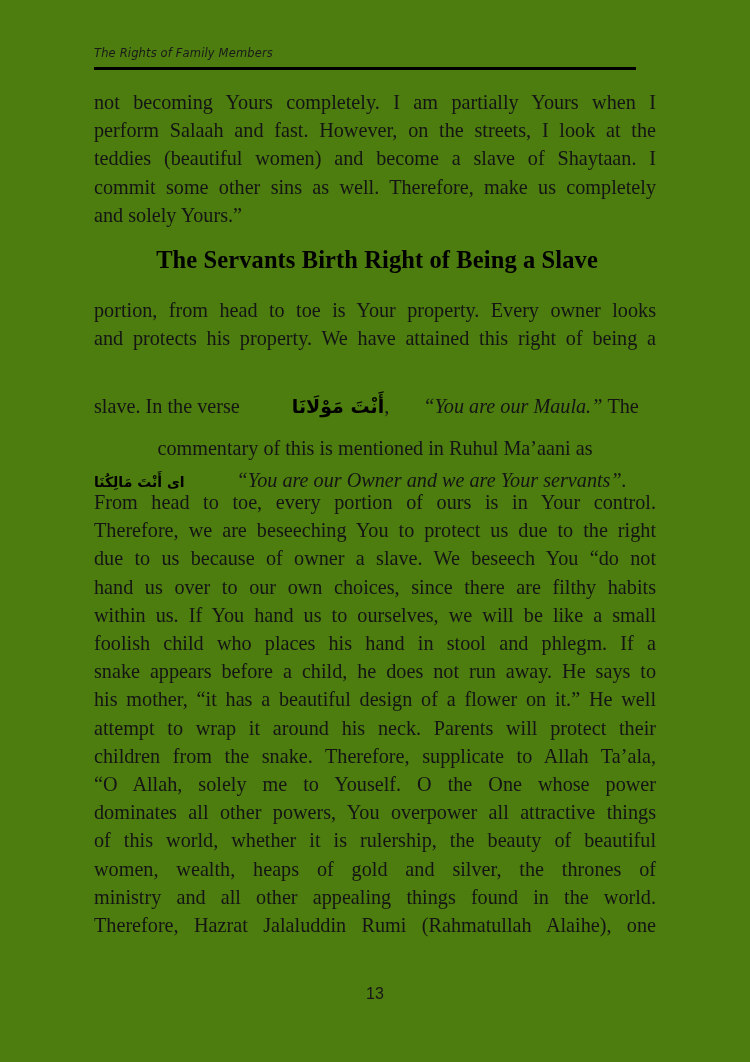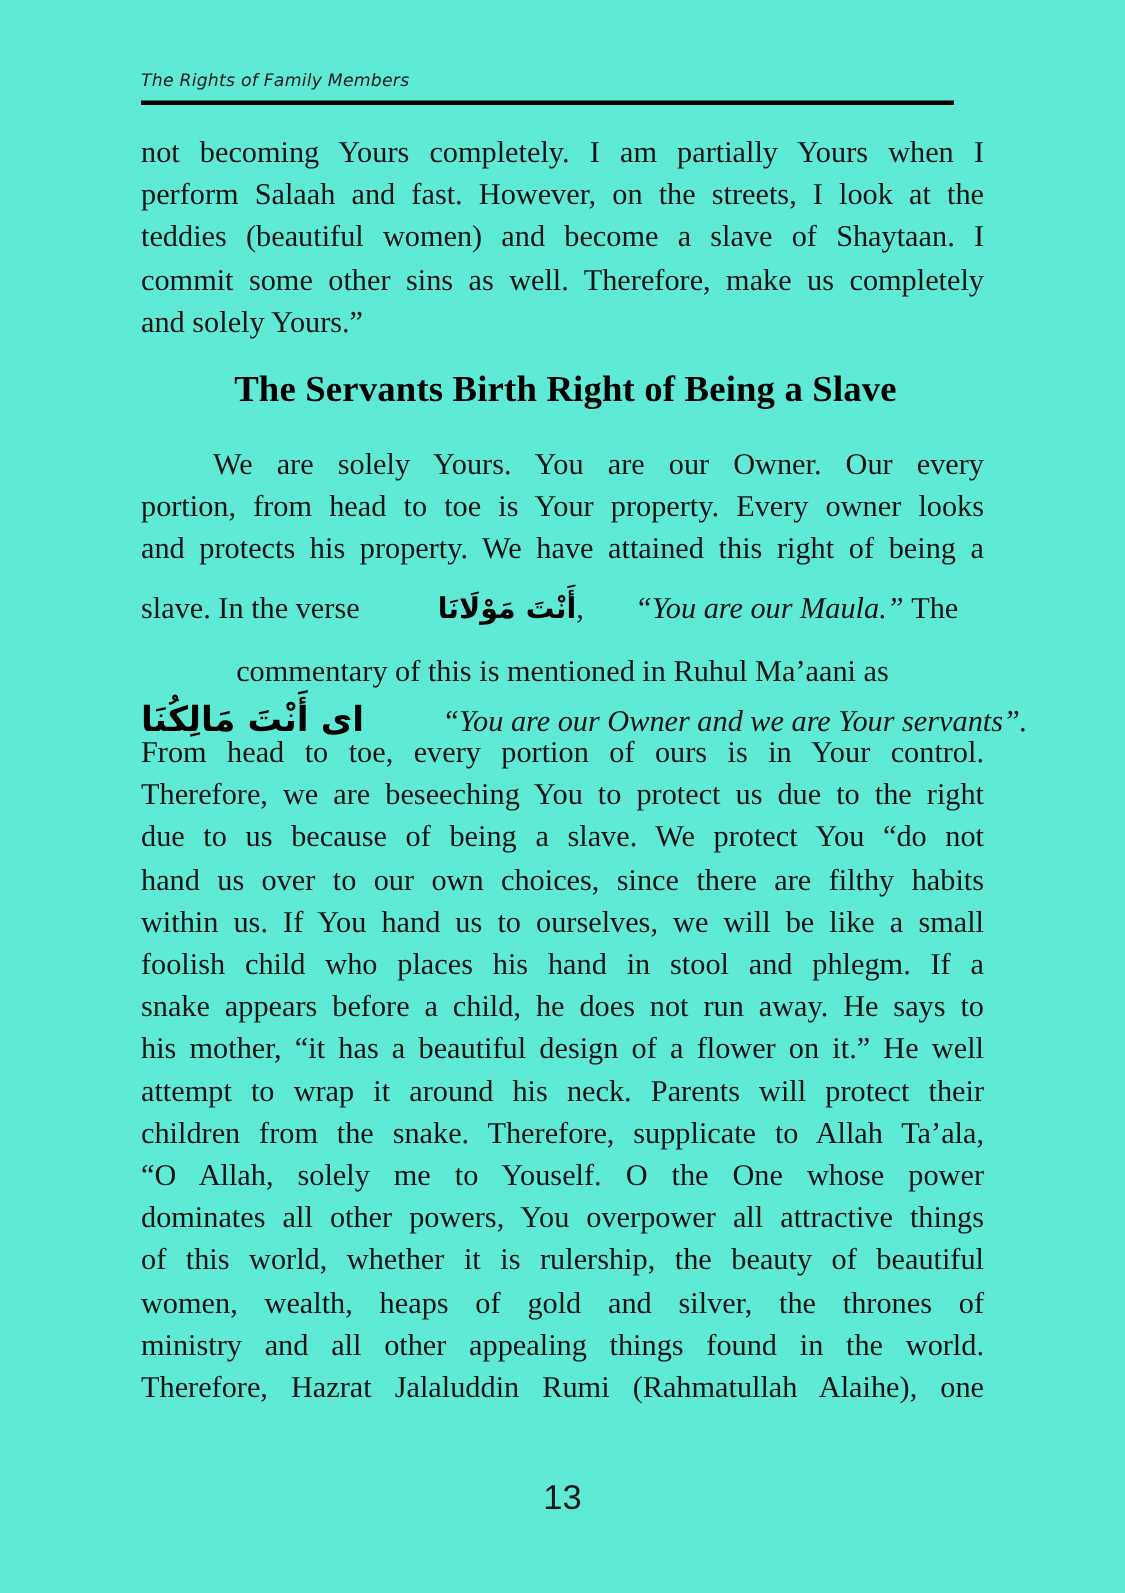--- a/index.html
+++ b/index.html
@@ -8,21 +8,21 @@
     background: #ffffff;
   }
   body {
     font-family: "Liberation Serif", "DejaVu Serif", serif;
     color: #111111;
   }
   .page {
     position: relative;
     width: 750px;
     height: 1062px;
-    background: #5eead4;
+    background: #4d7c0f;
     overflow: hidden;
     box-sizing: border-box;
   }
 
   
   .running-header {
     position: absolute;
     left: 94px;
     top: 46px;
     width: 562px;
@@ -116,38 +116,38 @@
     font-family: "DejaVu Sans", "Liberation Sans", sans-serif;
     direction: rtl;
     unicode-bidi: isolate;
     font-size: 19px;
     font-weight: bold;
     color: #000000;
     display: inline-block;
     vertical-align: baseline;
   }
   .arabic-sm {
-    font-size: 23px;
+    font-size: 14px;
   }
 
   .italic-quote {
     font-style: italic;
   }
   .gap-md { display: inline-block; width: 34px; }
   .gap-lg { display: inline-block; width: 52px; }
 
   
   .page-number {
     position: absolute;
     left: 0;
     top: 985px;
     width: 750px;
     text-align: center;
     font-family: "Liberation Sans", "DejaVu Sans", sans-serif;
-    font-size: 23px;
+    font-size: 16px;
     color: #171717;
   }
 
   
   .ln {
     display: block;
     text-align: justify;
     text-align-last: justify;
     white-space: nowrap;
   }
@@ -172,39 +172,38 @@
     <span class="ln">not becoming Yours completely. I am partially Yours when I</span>
     <span class="ln">perform Salaah and fast. However, on the streets, I look at the</span>
     <span class="ln">teddies (beautiful women) and become a slave of Shaytaan. I</span>
     <span class="ln">commit some other sins as well. Therefore, make us completely</span>
     <span class="ln-last">and solely Yours.”</span>
   </div>
 
   <div class="section-heading">The Servants Birth Right of Being a Slave</div>
 
   <div class="body-text para-2">
-    <span class="ln indent">We are solely Yours. You are our Owner. Our every</span>
     <span class="ln">portion, from head to toe is Your property. Every owner looks</span>
     <span class="ln">and protects his property. We have attained this right of being a</span>
   </div>
 
   <div class="verse-line verse-line-1">
     <span>slave. In the verse</span><span class="gap-lg"></span><span class="arabic">أَنْتَ مَوْلَانَا</span><span>,</span><span class="gap-md"></span><span class="italic-quote">“You are our Maula.”</span>&nbsp;<span>The</span>
   </div>
 
   <div class="commentary-line">commentary of this is mentioned in Ruhul Ma’aani as</div>
 
   <div class="verse-line-2">
     <span class="arabic arabic-sm">اى أَنْتَ مَالِكُنَا</span><span class="gap-lg"></span><span class="italic-quote">“You are our Owner and we are Your servants”.</span>
   </div>
 
   <div class="body-text para-3">
     <span class="ln">From head to toe, every portion of ours is in Your control.</span>
     <span class="ln">Therefore, we are beseeching You to protect us due to the right</span>
-    <span class="ln">due to us because of being a slave. We protect You “do not</span>
+    <span class="ln">due to us because of owner a slave. We beseech You “do not</span>
     <span class="ln">hand us over to our own choices, since there are filthy habits</span>
     <span class="ln">within us. If You hand us to ourselves, we will be like a small</span>
     <span class="ln">foolish child who places his hand in stool and phlegm. If a</span>
     <span class="ln">snake appears before a child, he does not run away. He says to</span>
     <span class="ln">his mother, “it has a beautiful design of a flower on it.” He well</span>
     <span class="ln">attempt to wrap it around his neck. Parents will protect their</span>
     <span class="ln">children from the snake. Therefore, supplicate to Allah Ta’ala,</span>
     <span class="ln">“O Allah, solely me to Youself. O the One whose power</span>
     <span class="ln">dominates all other powers, You overpower all attractive things</span>
     <span class="ln">of this world, whether it is rulership, the beauty of beautiful</span>

